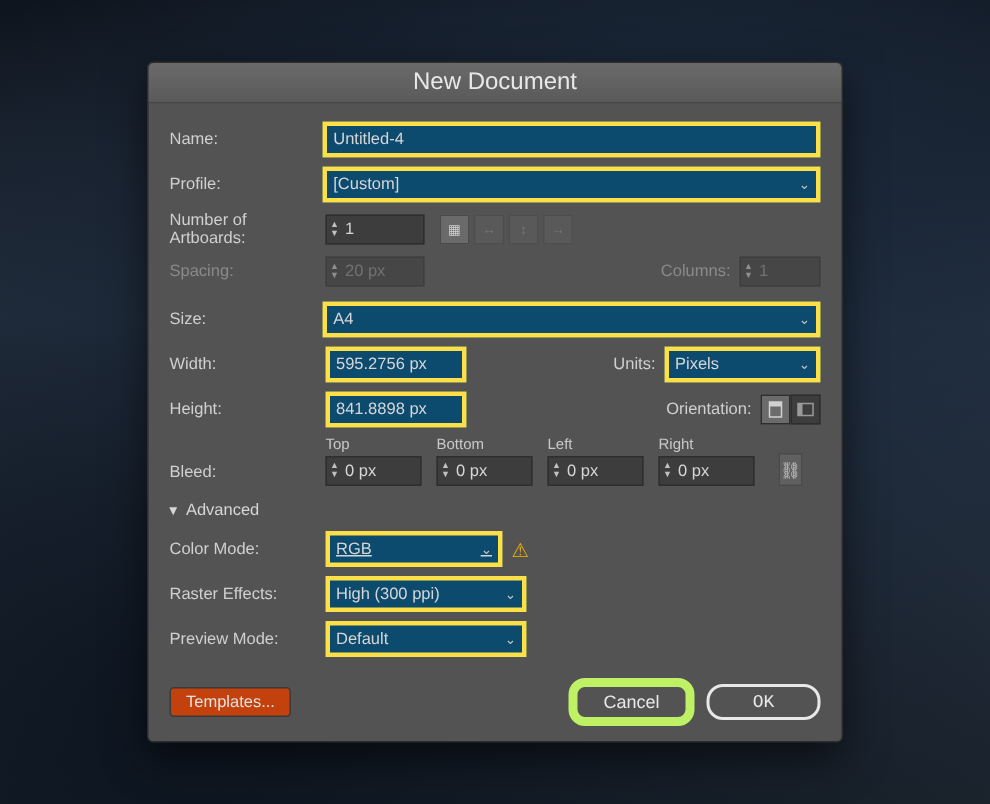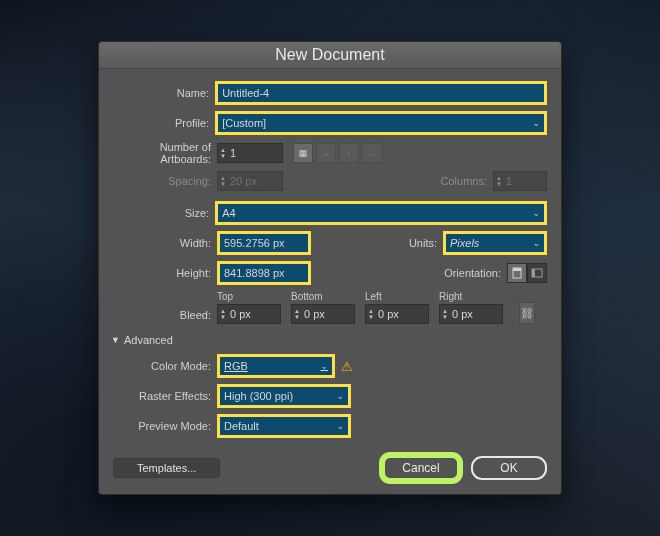--- a/index.html
+++ b/index.html
@@ -24,21 +24,21 @@
     border-bottom:1px solid #454545;
     border-radius:4px 4px 0 0;
     text-align:center;
     padding:4px 0;
     font-size:16px;
     color:#e8e8e8;
     font-weight:500;
   }
   .body{padding:12px 14px 10px 14px;}
   .row{display:flex;align-items:center;margin-bottom:6px;min-height:20px;}
-  .lbl{width:98px;text-align:right;padding-right:6px;color:#d0d0d0;}
+  .lbl{width:98px;padding-right:6px;color:#d0d0d0;}
   .lbl.dis{color:#8a8a8a;}
   input[type=text].field, .select, .spin{
     background:#0c4a6e;border:3px solid #fde047;color:#d6d6d6;
     height:18px;line-height:18px;padding:0 4px;font-size:11px;
     font-family:inherit;
   }
   .select{display:flex;align-items:flex-start;justify-content:space-between;}
   .select .sval{flex:1;}
   .caret{color:#c8c8c8;font-size:9px;padding-left:4px;}
   .w-full{width:324px;}
@@ -61,30 +61,30 @@
   .bleed-col{display:flex;flex-direction:column;width:74px;}
   .bleed-col .bh{font-size:10px;color:#c8c8c8;margin-bottom:2px;}
   .link-bleed{margin-left:6px;width:14px;height:20px;display:flex;align-items:center;justify-content:center;color:#cfcfcf;border:1px solid #4a4a4a;background:#606060;font-size:11px;}
   .disclose{display:flex;align-items:center;margin:10px 0 8px -2px;color:#d6d6d6;}
   .disclose .tri{font-size:9px;margin-right:4px;}
   .select.sm{width:104px;text-decoration:underline;}
   .select.md{width:120px;}
   .warn{color:#f2b500;margin-left:6px;font-size:13px;}
   .footer{display:flex;align-items:center;margin-top:14px;}
   .tplbtn{
-    background:#404040;border:1px solid #3b3b3b;color:#e2e2e2;
-    padding:3px 23px;border-radius:3px;font-size:11px;
+    background:#c2410c;border:1px solid #3b3b3b;color:#e2e2e2;
+    padding:3px 10px;border-radius:3px;font-size:11px;
   }
   .spacer{flex:1;}
   .pillbtn{
     background:transparent;border:6px solid #bef264;color:#e8e8e8;
     padding:3px 0;border-radius:11px;font-size:12px;width:72px;text-align:center;
     margin-left:8px;
   }
-  .pillbtn.ok{border:2px solid #e8e8e8;font-weight:500;}
+  .pillbtn.ok{border:2px solid #e8e8e8;font-weight:500;font-family:Liberation Mono, monospace;}
   .right-block{margin-left:auto;display:flex;align-items:center;}
   .right-lbl{text-align:right;padding-right:6px;color:#d0d0d0;}
   .right-lbl.dis{color:#8a8a8a;}
 </style>
 </head>
 <body>
 
 <div class="dialog">
   <div class="title-bar">New Document</div>
   <div class="body">
@@ -156,21 +156,21 @@
         <span class="sval">A4</span>
         <span class="caret">⌄</span>
       </div>
     </div>
 
     <div class="row">
       <div class="lbl">Width:</div>
       <input type="text" class="field" style="width: 80px;" value="595.2756 px">
       <div class="right-block">
         <div class="right-lbl">Units:</div>
-        <div class="select" style="width:90px;font-style:italic;">
+        <div class="select" style="width:90px;">
           <span class="sval">Pixels</span>
           <span class="caret">⌄</span>
         </div>
       </div>
     </div>
 
     <div class="row">
       <div class="lbl">Height:</div>
       <input type="text" class="field" style="width: 80px;" value="841.8898 px">
       <div class="right-block">

